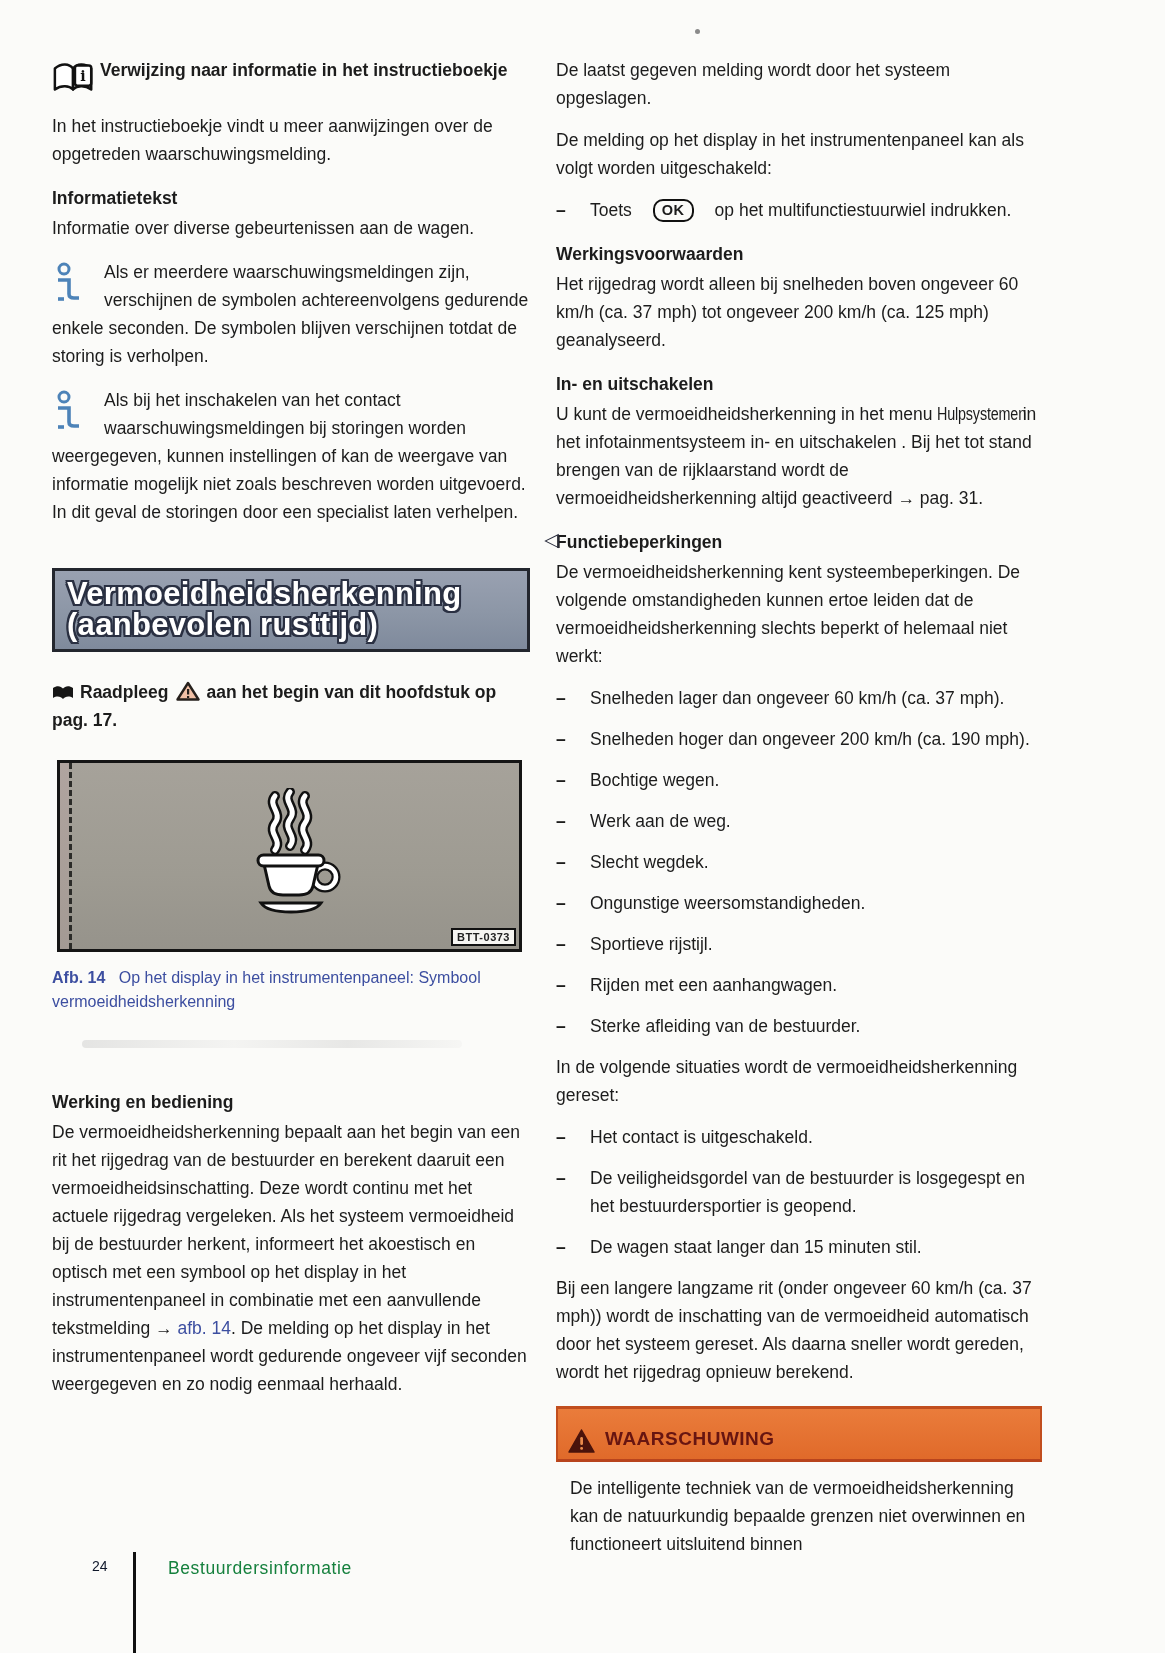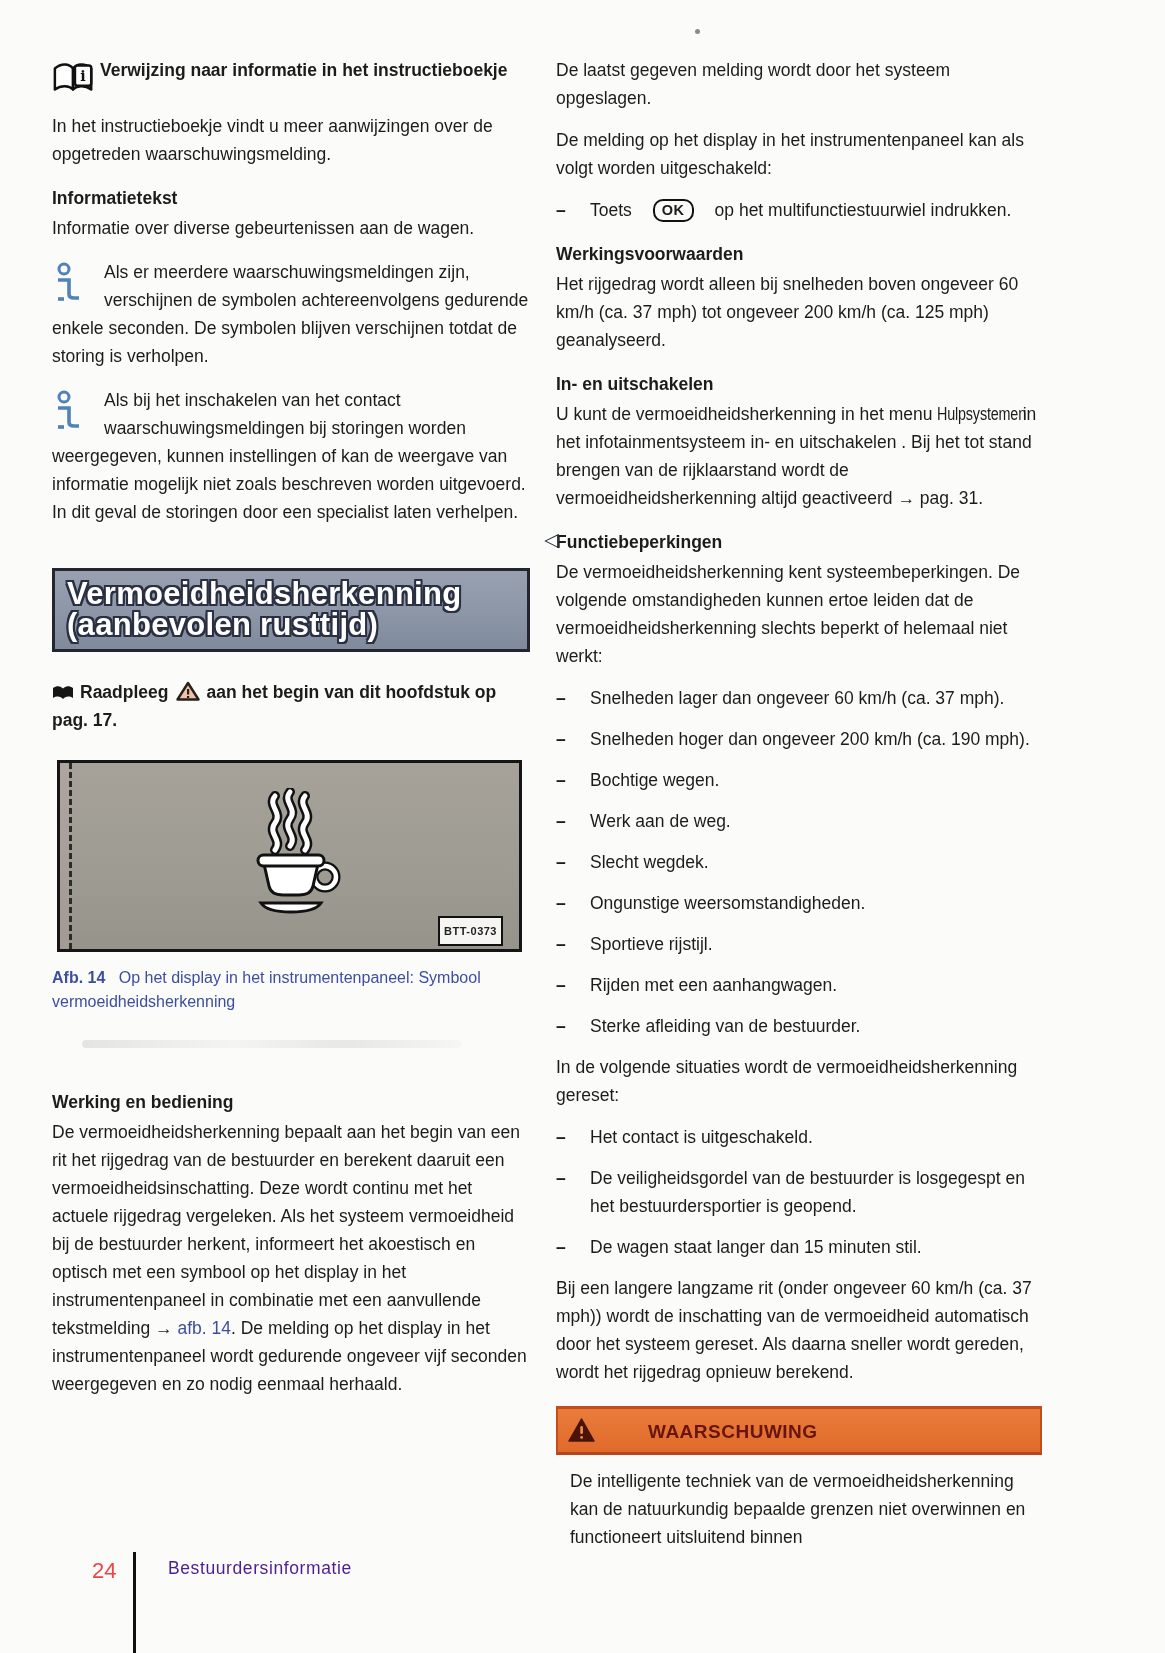--- a/index.html
+++ b/index.html
@@ -42,23 +42,23 @@
   .figure{
     margin-top:26px;margin-left:5px;width:459px;height:186px;
     background:linear-gradient(180deg,#a6a29a 0%,#9e9b92 60%,#96938b 100%);
     border:3px solid #151515;position:relative;
   }
   .fig-strip{position:absolute;left:0;top:0;bottom:0;width:9px;
     background:linear-gradient(180deg,#b0a49f,#a39a94);}
   .fig-dash{position:absolute;left:9px;top:0;bottom:0;border-left:3px dashed #2b2b28;}
   .fig-art{position:absolute;left:50%;top:50%;transform:translate(-50%,-50%);}
   .fig-tag{
-    position:absolute;right:16px;bottom:3px;background:#f6f5f2;
+    position:absolute;right:3px;bottom:3px;background:#f6f5f2;
     border:2px solid #111;font-size:11px;line-height:14px;font-weight:bold;
-    padding:6px 4px;letter-spacing:0.5px;color:#222;
+    padding:0 4px;letter-spacing:0.5px;color:#222;
   }
   .caption{margin-top:14px;color:#3c4ea0;font-size:16px;line-height:24px;}
   .caption b{font-weight:bold;}
   .blue-note{margin-top:34px;padding-left:22px;color:#2d4fa0;line-height:28px;width:440px;}
   .smudge{height:8px;width:380px;margin:26px 0 0 30px;border-radius:4px;
     background:linear-gradient(90deg,rgba(160,160,160,.25),rgba(160,160,160,.08) 40%,rgba(160,160,160,.22) 70%,rgba(160,160,160,.05));}
   .link{color:#3c4ea0;}
   
   .ditem{display:flex;margin:0 0 13px 0;}
   .ditem .dash{flex:0 0 34px;font-weight:bold;}
@@ -70,32 +70,32 @@
     letter-spacing:0.5px;vertical-align:1px;margin:0 21px;
   }
   .menu-term{display:inline-block;transform:scaleX(0.82);transform-origin:left center;
     letter-spacing:-0.2px;margin-right:-28px;}
   
   .warnbar{
     margin-top:20px;
     background:linear-gradient(180deg,#ea7c3b,#e06a2a);
     border-top:3px solid #c14e1e;border-bottom:3px solid #b8441d;
     border-left:2px solid #c14e1e;border-right:2px solid #c14e1e;
-    padding:9px 10px 6px 10px;display:flex;align-items:flex-start;gap:43px;
+    padding:16px 10px 6px 10px;display:flex;align-items:flex-end;
   }
   .warnbar .wt{font-weight:bold;font-size:19px;letter-spacing:0.5px;color:#671511;margin-left:10px;}
   .warnbody{margin-top:12px;padding-left:14px;}
   
   .cont-marker{position:absolute;left:544px;top:528px;font-size:19px;color:#2a2d3e;}
   .dot-artifact{position:absolute;left:695px;top:29px;width:5px;height:5px;border-radius:50%;background:#8a8a8a;}
   
   .footer{position:absolute;left:0;top:1552px;width:100%;height:101px;}
-  .footer .pn{position:absolute;left:92px;top:6px;font-size:22px;color:#ef4444;}
+  .footer .pn{position:absolute;left:92px;top:6px;font-size:14px;color:#0f172a;}
   .footer .rule{position:absolute;left:133px;top:0;width:3px;height:101px;background:#111;}
-  .footer .sec{position:absolute;left:168px;top:6px;font-size:17.5px;letter-spacing:0.6px;color:#4c1d95;}
+  .footer .sec{position:absolute;left:168px;top:6px;font-size:17.5px;letter-spacing:0.6px;color:#15803d;}
 </style>
 </head>
 <body>
 
 <div class="col col-left">
 
   <div class="ref-head">
     <span class="bicon">
       <svg width="44" height="36" viewBox="0 0 46 36">
         <path d="M3,8 C10,2 18,3 22,8 L22,30 C18,26 10,25 3,30 Z" fill="#fff" stroke="#111" stroke-width="2.6" stroke-linejoin="round"></path>

